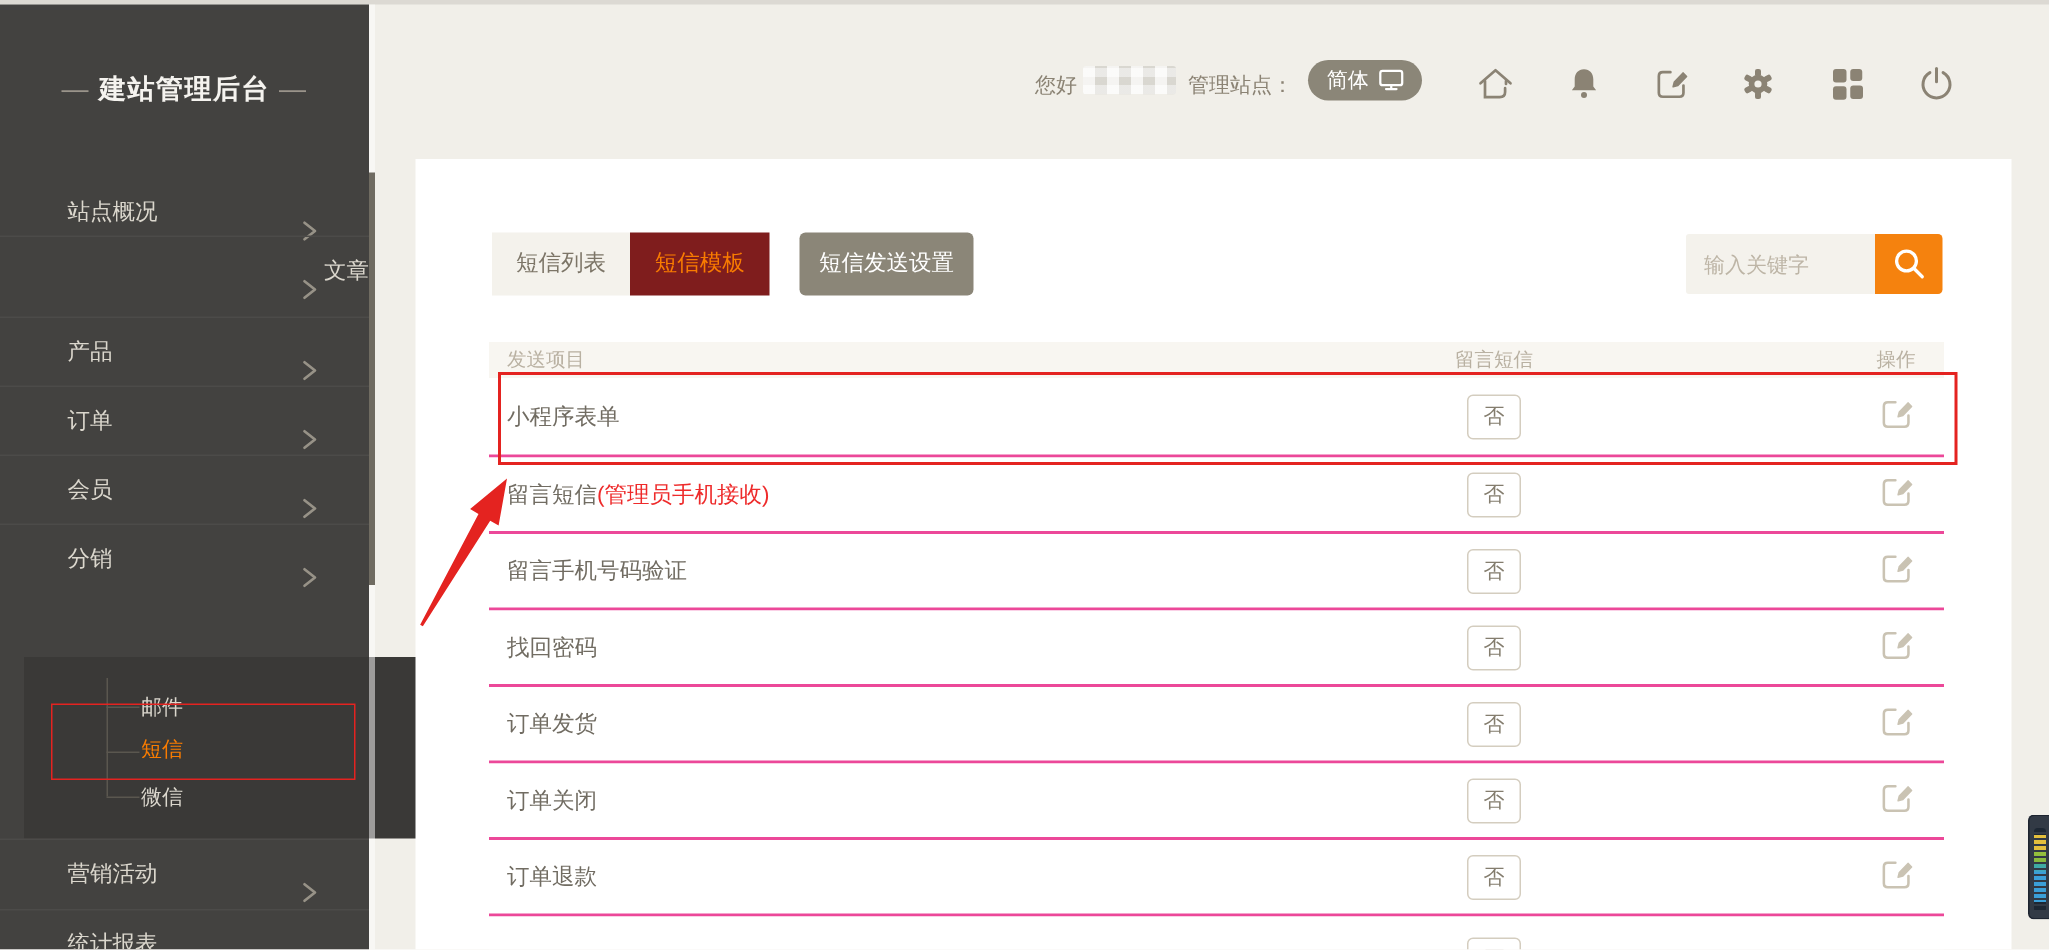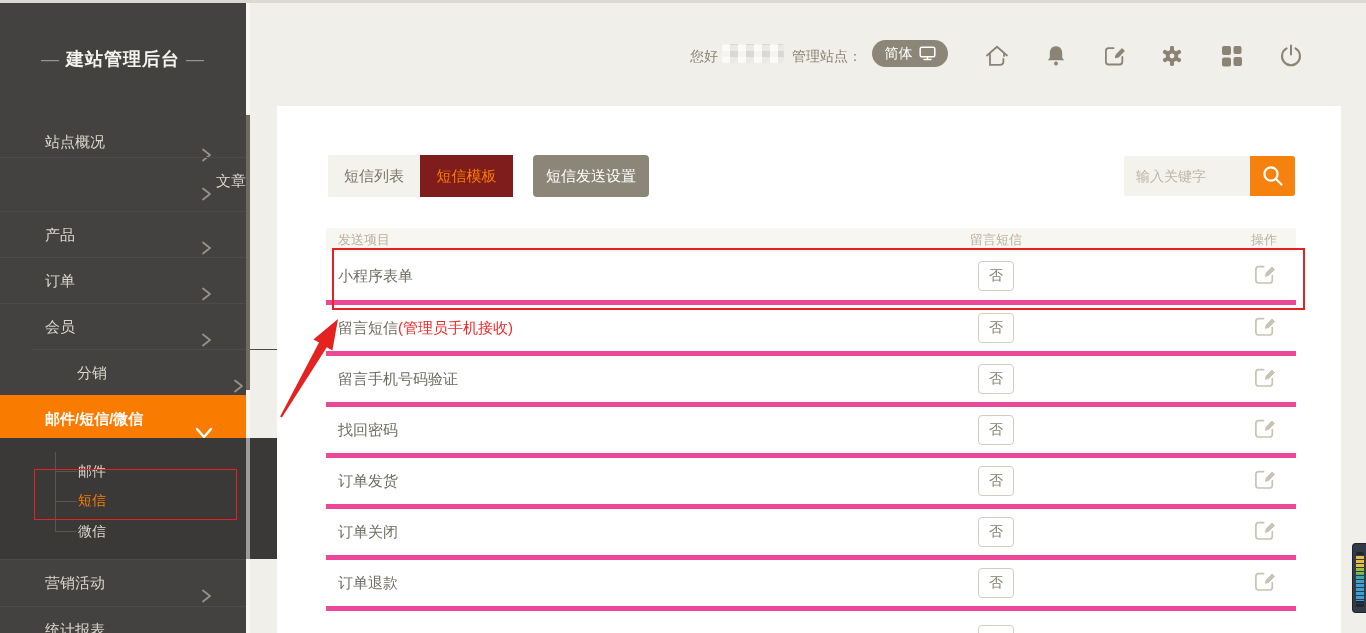--- a/index.html
+++ b/index.html
@@ -10,21 +10,21 @@
   .top-line { position:absolute; left:0; top:0; width:1366px; height:3px; background:#dcd9d3; }
 
   
   .sidebar { position:absolute; left:0; top:3px; width:246px; height:630px; background:#434240; }
   .sb-title { position:absolute; left:0; top:44px; width:246px; text-align:center; color:#f5f3ef; font-size:18px; font-weight:bold; letter-spacing:1px; }
   .sb-title .dash { color:#9a948a; font-weight:normal; margin:0 6px; }
   .sb-item { position:absolute; left:0; width:246px; height:46px; line-height:46px; color:#dbd7cd; font-size:15px; padding-left:45px; border-top:1px solid #4c4b49; cursor:pointer; }
   .sb-item.first { border-top:none; }
   .sb-item .chev { position:absolute; right:33px; top:16px; }
   .sb-item.active { background:#f97c00; color:#ffffff; font-weight:bold; border-top-color:#f97c00; }
-  .submenu { position:absolute; left:0; top:435px; width:284px; height:121px; background:#3a3937; }
+  .submenu { position:absolute; left:16px; top:435px; width:284px; height:121px; background:#3a3937; }
   .tree-v { position:absolute; left:55px; top:14px; width:1px; height:79px; background:#5a574f; }
   .sub-item { position:absolute; left:78px; width:150px; height:20px; line-height:20px; font-size:14px; color:#dbd7cd; cursor:pointer; }
   .sub-item .tick { position:absolute; left:-23px; top:10px; width:22px; height:1px; background:#5a574f; }
   .sub-item.active { color:#f97c00;font-family:Liberation Mono, monospace; }
 
   
   .sb-track { position:absolute; left:246px; top:3px; width:4px; height:630px; background:rgba(255,255,255,0.5); }
   .sb-thumb { position:absolute; left:246px; top:115px; width:4px; height:275px; background:#6f6b61; }
 
   
@@ -49,21 +49,21 @@
   .search-input::placeholder { color:#bdb5a6; }
   .search-btn { position:absolute; left:1250px; top:156px; width:45px; height:40px; background:#f5820e; border:none; border-radius:0 3px 3px 0; cursor:pointer; display:flex; align-items:center; justify-content:center; }
 
   
   .table { position:absolute; left:326px; top:228px; width:970px; }
   .thead { position:relative; height:24px; background:#f8f6f1; font-size:13px; color:#b9b1a2; }
   .th, .cell { position:absolute; top:50%; transform:translateY(-50%); }
   .c-name { left:12px; }
   .c-auto { left:624px; width:92px; text-align:center; }
   .c-op   { left:908px; width:60px; text-align:center; }
-  .trow { position:relative; height:51px; border-bottom:5px solid #ec4899; background:#fff; font-size:15px; color:#716c62; }
+  .trow { position:relative; height:51px; border-bottom:2px solid #ec4899; background:#fff; font-size:15px; color:#716c62; }
   .trow.r0 { height:53px; }
   .trow.partial { height:22px; overflow:hidden; border-bottom:none; }
   .trow.partial .cell { top:14px; transform:none; }
   .name-suffix { color:#ee2b2b; }
   .no-btn { width:36px; height:30px; border:1px solid #d4cdbf; border-radius:4px; background:#fff; color:#847d6e; font-size:14px; cursor:pointer; font-family:"Liberation Sans",sans-serif; }
   .edit-btn { display:inline-block; width:26px; height:26px; cursor:pointer; }
 
   
   .anno-box-row { position:absolute; left:332px; top:248px; width:973px; height:62px; border:2px solid #e42320; pointer-events:none; }
   .anno-box-menu { position:absolute; left:34px; top:469px; width:203px; height:51px; border:1px solid #e42320; pointer-events:none; z-index:5; }
@@ -95,32 +95,24 @@
           </svg></span></div>
       <div class="sb-item" style="top: 208px;"><span>产品</span><span class="chev"><svg width="14" height="16" viewBox="0 0 14 16">
             <polyline points="4,2.5 11,8 4,13.5" fill="none" stroke="#979287" stroke-width="1.8" stroke-linecap="round" stroke-linejoin="round"></polyline>
           </svg></span></div>
       <div class="sb-item" style="top: 254px;"><span>订单</span><span class="chev"><svg width="14" height="16" viewBox="0 0 14 16">
             <polyline points="4,2.5 11,8 4,13.5" fill="none" stroke="#979287" stroke-width="1.8" stroke-linecap="round" stroke-linejoin="round"></polyline>
           </svg></span></div>
       <div class="sb-item" style="top: 300px;"><span>会员</span><span class="chev"><svg width="14" height="16" viewBox="0 0 14 16">
             <polyline points="4,2.5 11,8 4,13.5" fill="none" stroke="#979287" stroke-width="1.8" stroke-linecap="round" stroke-linejoin="round"></polyline>
           </svg></span></div>
-      <div class="sb-item" style="top: 346px; margin-left: 32px;"><span>分销</span><span class="chev"><svg width="14" height="16" viewBox="0 0 14 16">
+      <div class="sb-item" style="top: 346px;"><span>分销</span><span class="chev"><svg width="14" height="16" viewBox="0 0 14 16">
             <polyline points="4,2.5 11,8 4,13.5" fill="none" stroke="#979287" stroke-width="1.8" stroke-linecap="round" stroke-linejoin="round"></polyline>
           </svg></span></div>
     </div>
-  <div class="sb-item active" style="top:392px">
-    <span>邮件/短信/微信</span>
-    <span class="chev">
-      <svg width="18" height="14" viewBox="0 0 18 14">
-          <polyline points="2,3 9,11 16,3" fill="none" stroke="#ffffff" stroke-width="2.4" stroke-linecap="round" stroke-linejoin="round"></polyline>
-        </svg>
-    </span>
-  </div>
   <div class="submenu">
     <div class="tree-v"></div>
     <div id="sb-sub">
         <div class="sub-item" style="top: 23px;"><span class="tick"></span><span>邮件</span></div>
         <div class="sub-item active" style="top: 53px;"><span class="tick"></span><span>短信</span></div>
         <div class="sub-item" style="top: 83px;"><span class="tick"></span><span>微信</span></div>
       </div>
   </div>
   <div id="sb-bottom">
       <div class="sb-item" style="top: 556px;"><span>营销活动</span><span class="chev"><svg width="14" height="16" viewBox="0 0 14 16">

